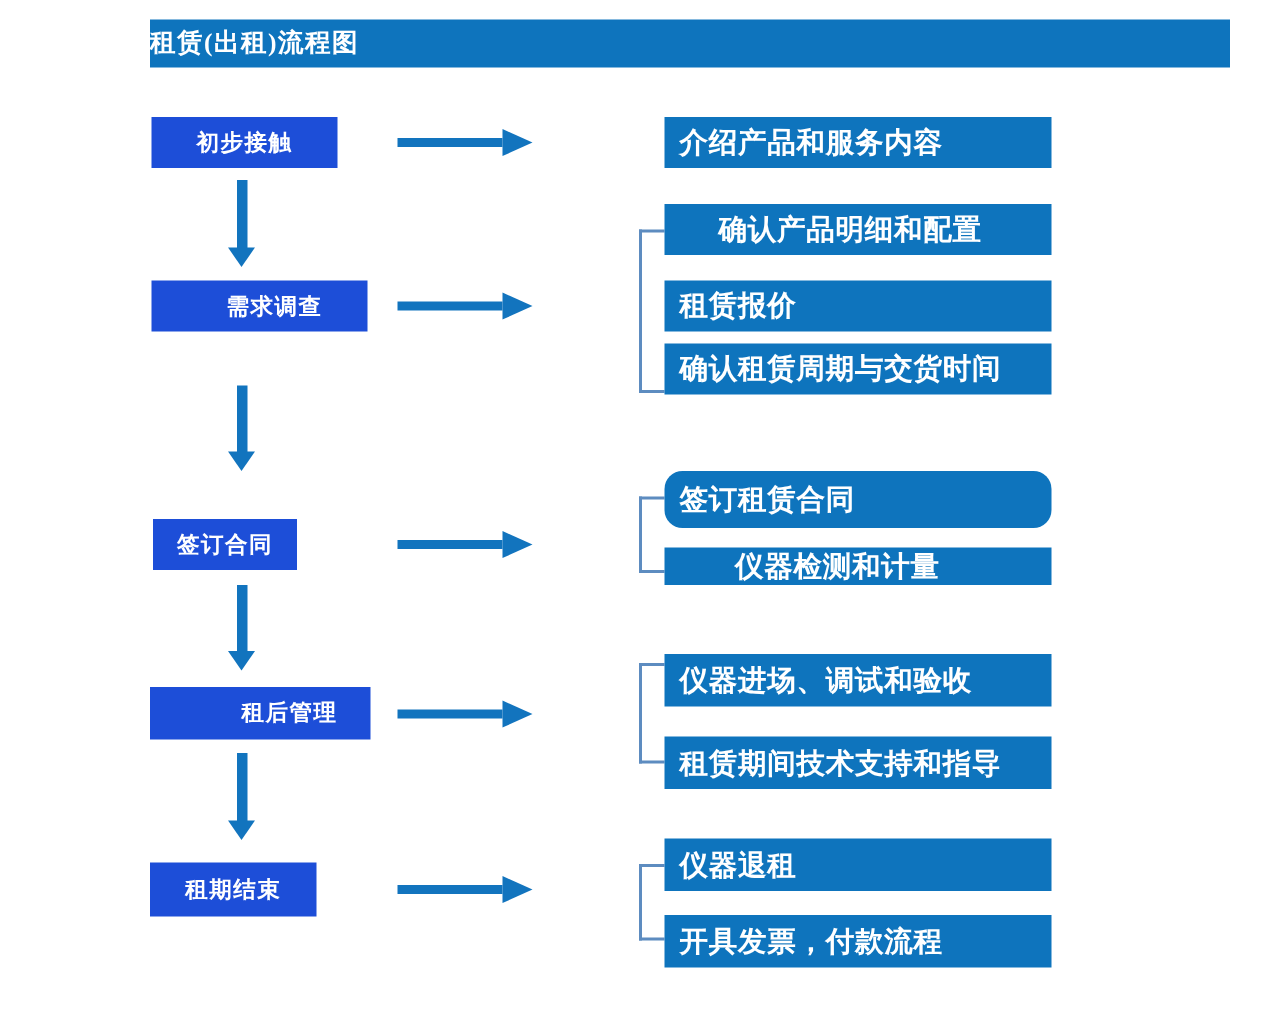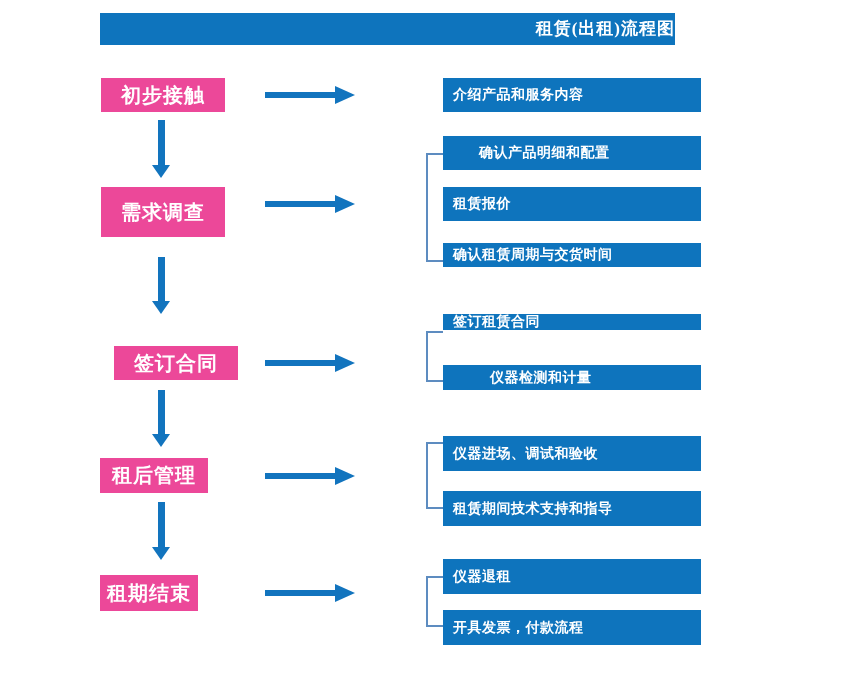--- a/index.html
+++ b/index.html
@@ -11,49 +11,49 @@
     position: relative;
     width: 844px;
     height: 688px;
     background: #ffffff;
     font-family: "Liberation Serif", "DejaVu Serif", serif;
     overflow: hidden;
   }
   .title-bar {
     position: absolute;
     left: 100px; top: 13px;
-    width: 575px; height: 32px;
+    width: 720px; height: 32px;
     background: #0e74bd;
     color: #ffffff;
     font-weight: bold;
     font-size: 17px;
     line-height: 32px;
-    text-align: right;
+    text-align: left;
     letter-spacing: 1px;
   }
   .step-box {
     position: absolute;
-    background: #ec4899;
+    background: #1d4ed8;
     color: #ffffff;
     font-weight: bold;
-    font-size: 20px;
+    font-size: 15px;
     display: flex;
     align-items: center;
     justify-content: center;
     letter-spacing: 1px;
     white-space: nowrap;
   }
   .out-box {
     position: absolute;
     left: 443px;
     width: 258px;
     background: #0e74bd;
     color: #ffffff;
     font-weight: bold;
-    font-size: 14px;
+    font-size: 19px;
     display: flex;
     align-items: center;
     padding-left: 10px;
     box-sizing: border-box;
     letter-spacing: 0.5px;
     white-space: nowrap;
   }
   
   .h-arrow {
     position: absolute;
@@ -106,24 +106,24 @@
   }
 </style>
 </head>
 <body>
 
 <div class="canvas">
 
   <div class="title-bar">租赁(出租)流程图</div>
 
   <div class="step-box" style="left:101px; top:78px;  width:124px; height:34px;">初步接触</div>
-  <div class="step-box" style="left:101px; top:187px; width:124px; height:50px;">需求调查</div>
-  <div class="step-box" style="left:114px; top:346px; width:124px; height:34px;font-family:Liberation Mono, monospace;">签订合同</div>
-  <div class="step-box" style="left:100px; top:458px; width:108px; height:35px;">租后管理</div>
-  <div class="step-box" style="left:100px; top:575px; width:98px; height:36px;">租期结束</div>
+  <div class="step-box" style="left:101px; top:187px; width:124px; height:34px;padding-left:20px;">需求调查</div>
+  <div class="step-box" style="left:102px; top:346px; width:96px; height:34px;font-family:Liberation Mono, monospace;">签订合同</div>
+  <div class="step-box" style="left:100px; top:458px; width:108px; height:35px;padding-left:39px;">租后管理</div>
+  <div class="step-box" style="left:100px; top:575px; width:111px; height:36px;">租期结束</div>
 
   <div class="h-arrow" style="top:86px;">
     <div class="shaft"></div>
     <div class="head"></div>
   </div>
   <div class="h-arrow" style="top:195px;">
     <div class="shaft"></div>
     <div class="head"></div>
   </div>
   <div class="h-arrow" style="top:354px;">
@@ -157,21 +157,21 @@
   </div>
 
   <div class="bracket" style="top:153px; height:109px;"></div>
   <div class="bracket" style="top:331px; height:51px;"></div>
   <div class="bracket" style="top:442px; height:67px;"></div>
   <div class="bracket" style="top:576px; height:51px;"></div>
 
   <div class="out-box" style="top:78px;  height:34px;">介绍产品和服务内容</div>
   <div class="out-box" style="top:136px; height:34px;padding-left:36px;">确认产品明细和配置</div>
   <div class="out-box" style="top:187px; height:34px;text-align:center;">租赁报价</div>
-  <div class="out-box" style="top:243px; height:24px;">确认租赁周期与交货时间</div>
-  <div class="out-box" style="top:314px; height:16px;">签订租赁合同</div>
+  <div class="out-box" style="top:229px; height:34px;">确认租赁周期与交货时间</div>
+  <div class="out-box" style="top:314px; height:38px;border-radius:12px;">签订租赁合同</div>
   <div class="out-box" style="top:365px; height:25px;padding-left:47px;">仪器检测和计量</div>
   <div class="out-box" style="top:424px; height:35px;margin-top:12px;">仪器进场、调试和验收</div>
   <div class="out-box" style="top:491px; height:35px;">租赁期间技术支持和指导</div>
   <div class="out-box" style="top:559px; height:35px;">仪器退租</div>
   <div class="out-box" style="top:610px; height:35px;text-align:center;">开具发票，付款流程</div>
 
 </div>
 
 </body></html>

